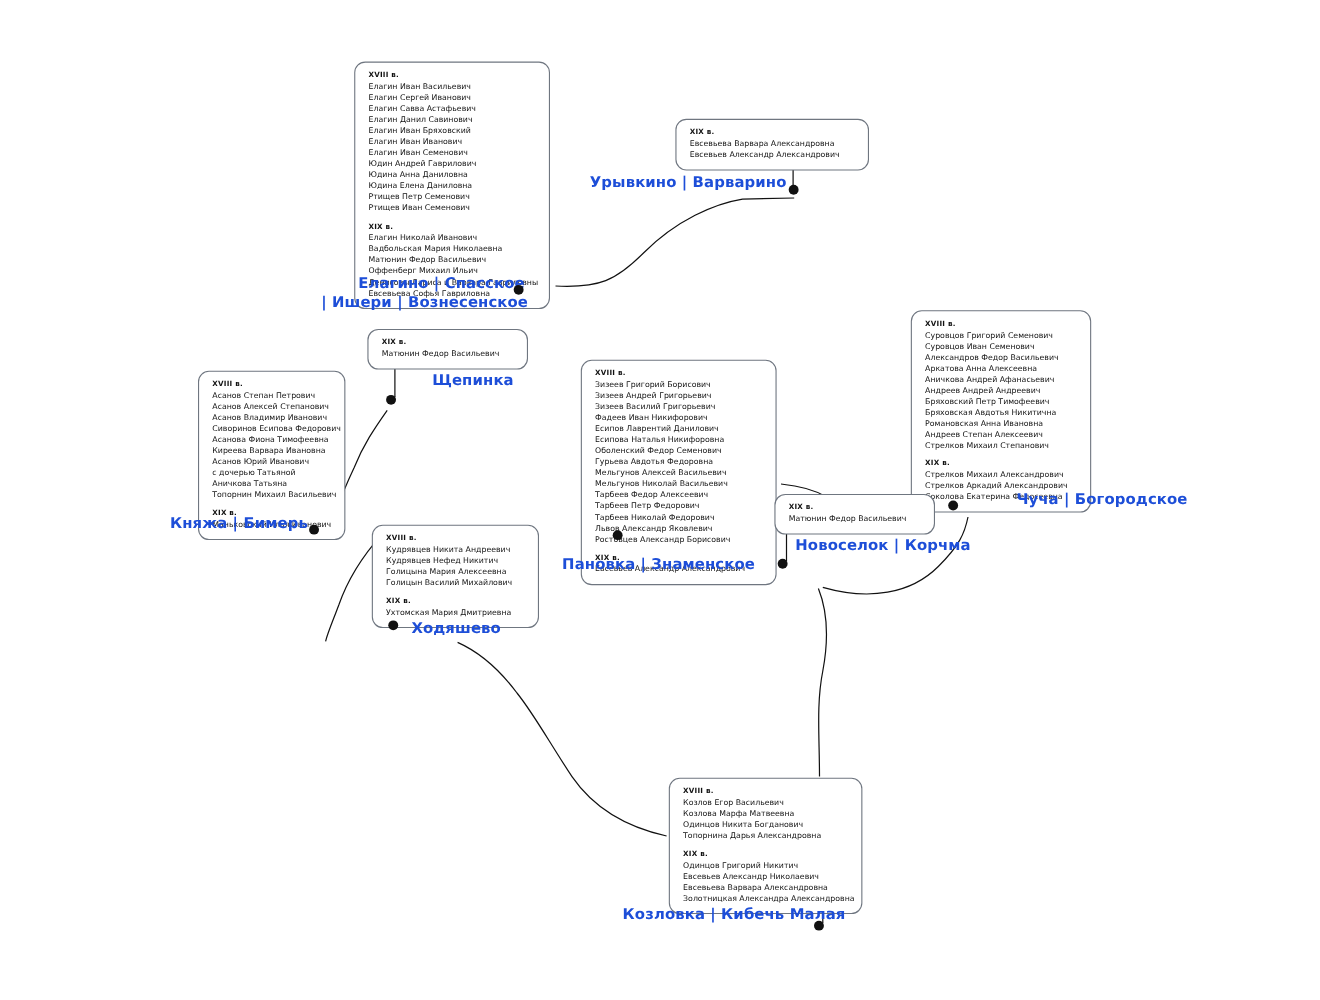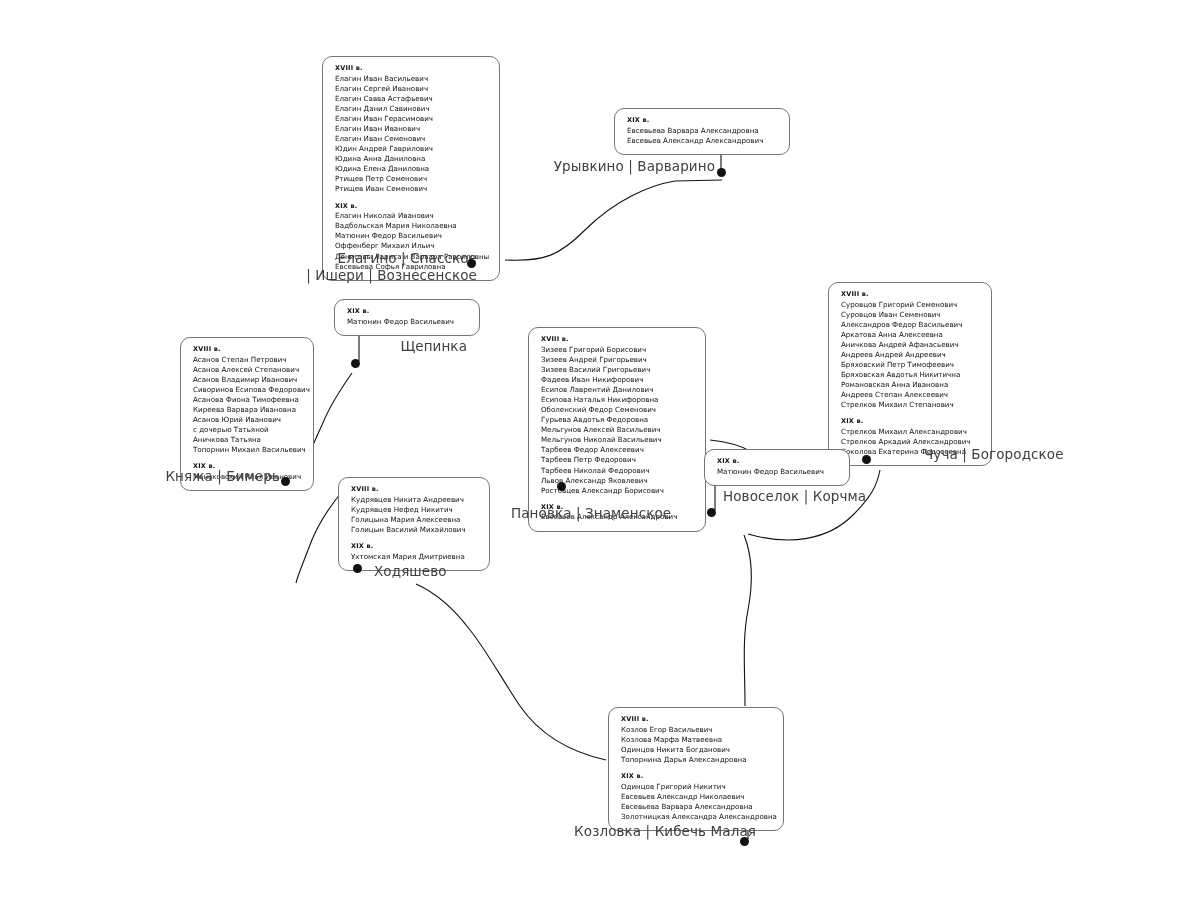--- a/index.html
+++ b/index.html
@@ -48,24 +48,24 @@
   }
   .person {
     font-size: 7.1px;
     line-height: 1.42;
     white-space: nowrap;
     color: #111111;
   }
   .place-label {
     position: absolute;
     font-size: 13.5px;
-    font-weight: normal;
+    font-weight: bold;
     letter-spacing: 0.1px;
     line-height: 1.25;
-    color: #404040;
+    color: #1d4ed8;
     white-space: pre;
   }
   .place-label.right {
     text-align: right;
   }
   .dot {
     position: absolute;
     width: 9px;
     height: 9px;
     border-radius: 50%;
@@ -95,21 +95,21 @@
       <path d="M 606 760 C 570 752 540 735 520 706 C 500 676 486 650 470 630 C 452 606 434 592 416 584" fill="none" stroke="#111111" stroke-width="1.1"></path>
     </svg>
 
   <div id="nodes-layer">
       <div class="card" style="left: 322px; top: 56px; width: 178px; min-height: 201px;">
         <div class="era">XVIII в.</div>
         <div class="person">Елагин Иван Васильевич</div>
         <div class="person">Елагин Сергей Иванович</div>
         <div class="person">Елагин Савва Астафьевич</div>
         <div class="person">Елагин Данил Савинович</div>
-        <div class="person">Елагин Иван Герасимович</div>
+        <div class="person">Елагин Иван Бряховский</div>
         <div class="person">Елагин Иван Иванович</div>
         <div class="person">Елагин Иван Семенович</div>
         <div class="person">Юдин Андрей Гаврилович</div>
         <div class="person">Юдина Анна Даниловна</div>
         <div class="person">Юдина Елена Даниловна</div>
         <div class="person">Ртищев Петр Семенович</div>
         <div class="person">Ртищев Иван Семенович</div>
         <div class="era second">XIX в.</div>
         <div class="person">Елагин Николай Иванович</div>
         <div class="person">Вадбольская Мария Николаевна</div>

